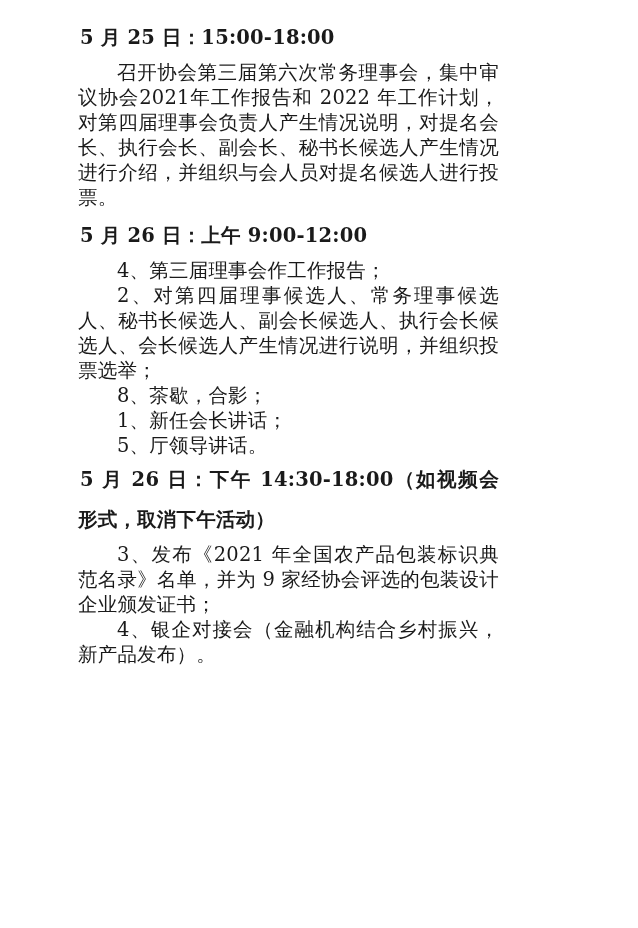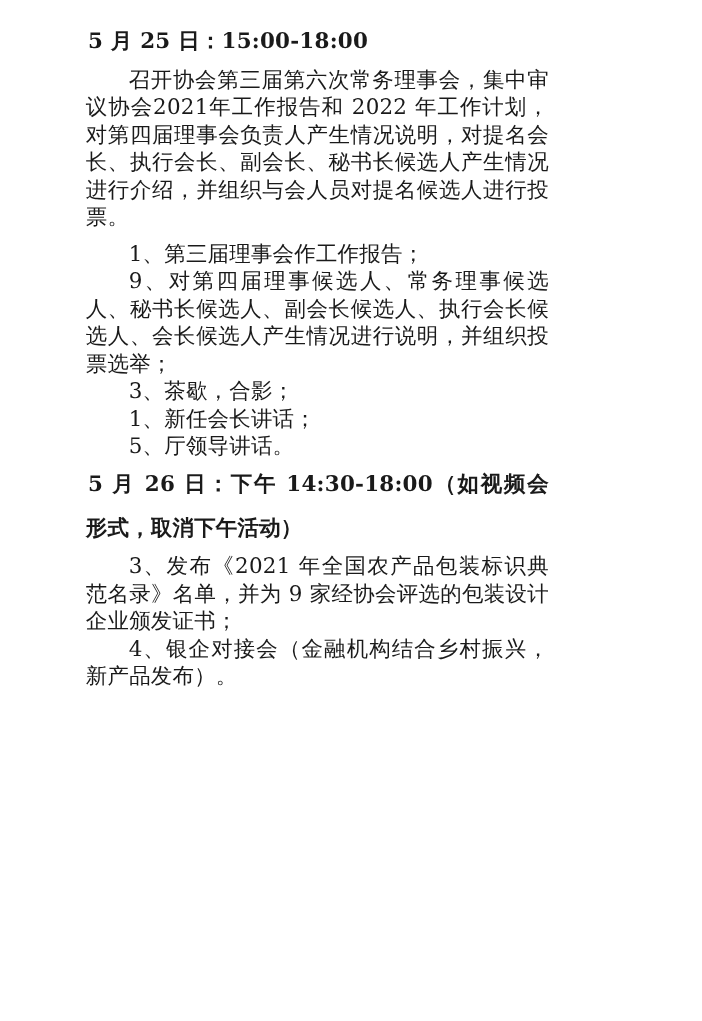--- a/index.html
+++ b/index.html
@@ -51,24 +51,25 @@
 
 <div class="page">
   <div class="doc-body">
 
     <p class="heading">5 月 25 日：15:00-18:00</p>
     <div class="gap-xs"></div>
     <p class="para">召开协会第三届第六次常务理事会，集中审议协会2021年工作报告和 2022 年工作计划，对第四届理事会负责人产生情况说明，对提名会长、执行会长、副会长、秘书长候选人产生情况进行介绍，并组织与会人员对提名候选人进行投票。</p>
 
     <div class="gap-sm"></div>
 
+    <p class="heading">5 月 26 日：上午 9:00-12:00</p>
     <div class="gap-xs"></div>
-    <p class="para">1、第三届理事会作工作报告；</p>
-    <p class="para">9、对第四届理事候选人、常务理事候选人、秘书长候选人、副会长候选人、执行会长候选人、会长候选人产生情况进行说明，并组织投票选举；</p>
-    <p class="para">3、茶歇，合影；</p>
+    <p class="para">4、第三届理事会作工作报告；</p>
+    <p class="para">2、对第四届理事候选人、常务理事候选人、秘书长候选人、副会长候选人、执行会长候选人、会长候选人产生情况进行说明，并组织投票选举；</p>
+    <p class="para">8、茶歇，合影；</p>
     <p class="para">1、新任会长讲话；</p>
     <p class="para">5、厅领导讲话。</p>
 
     <div class="gap-xs"></div>
 
     <p class="heading">5 月 26 日：下午 14:30-18:00（如视频会形式，取消下午活动）</p>
     <div class="gap-xs"></div>
     <p class="para">3、发布《2021 年全国农产品包装标识典范名录》名单，并为 9 家经协会评选的包装设计企业颁发证书；</p>
     <p class="para">4、银企对接会（金融机构结合乡村振兴，新产品发布）。</p>
 

